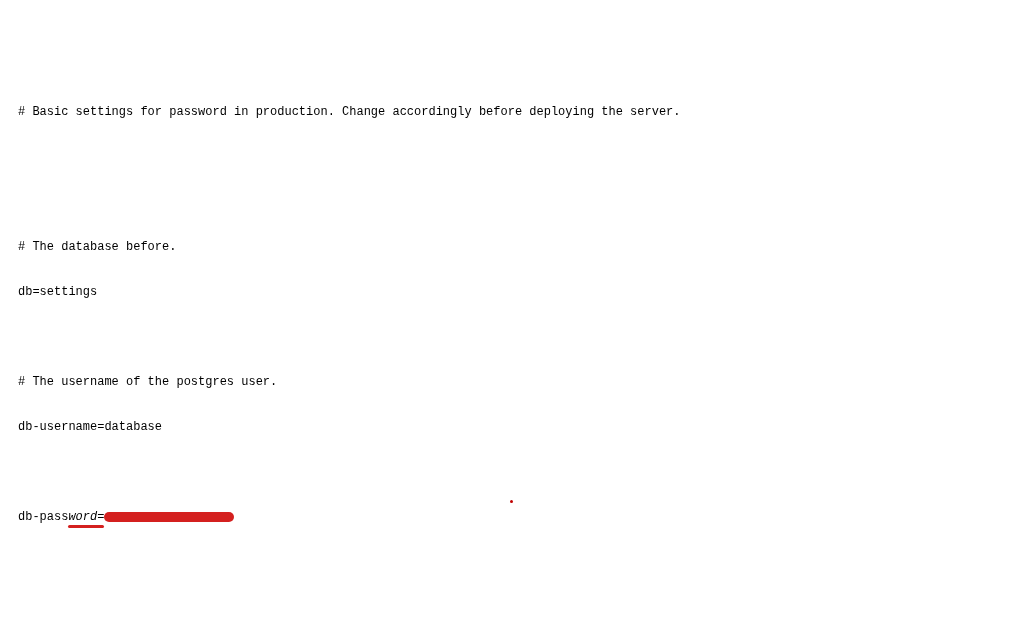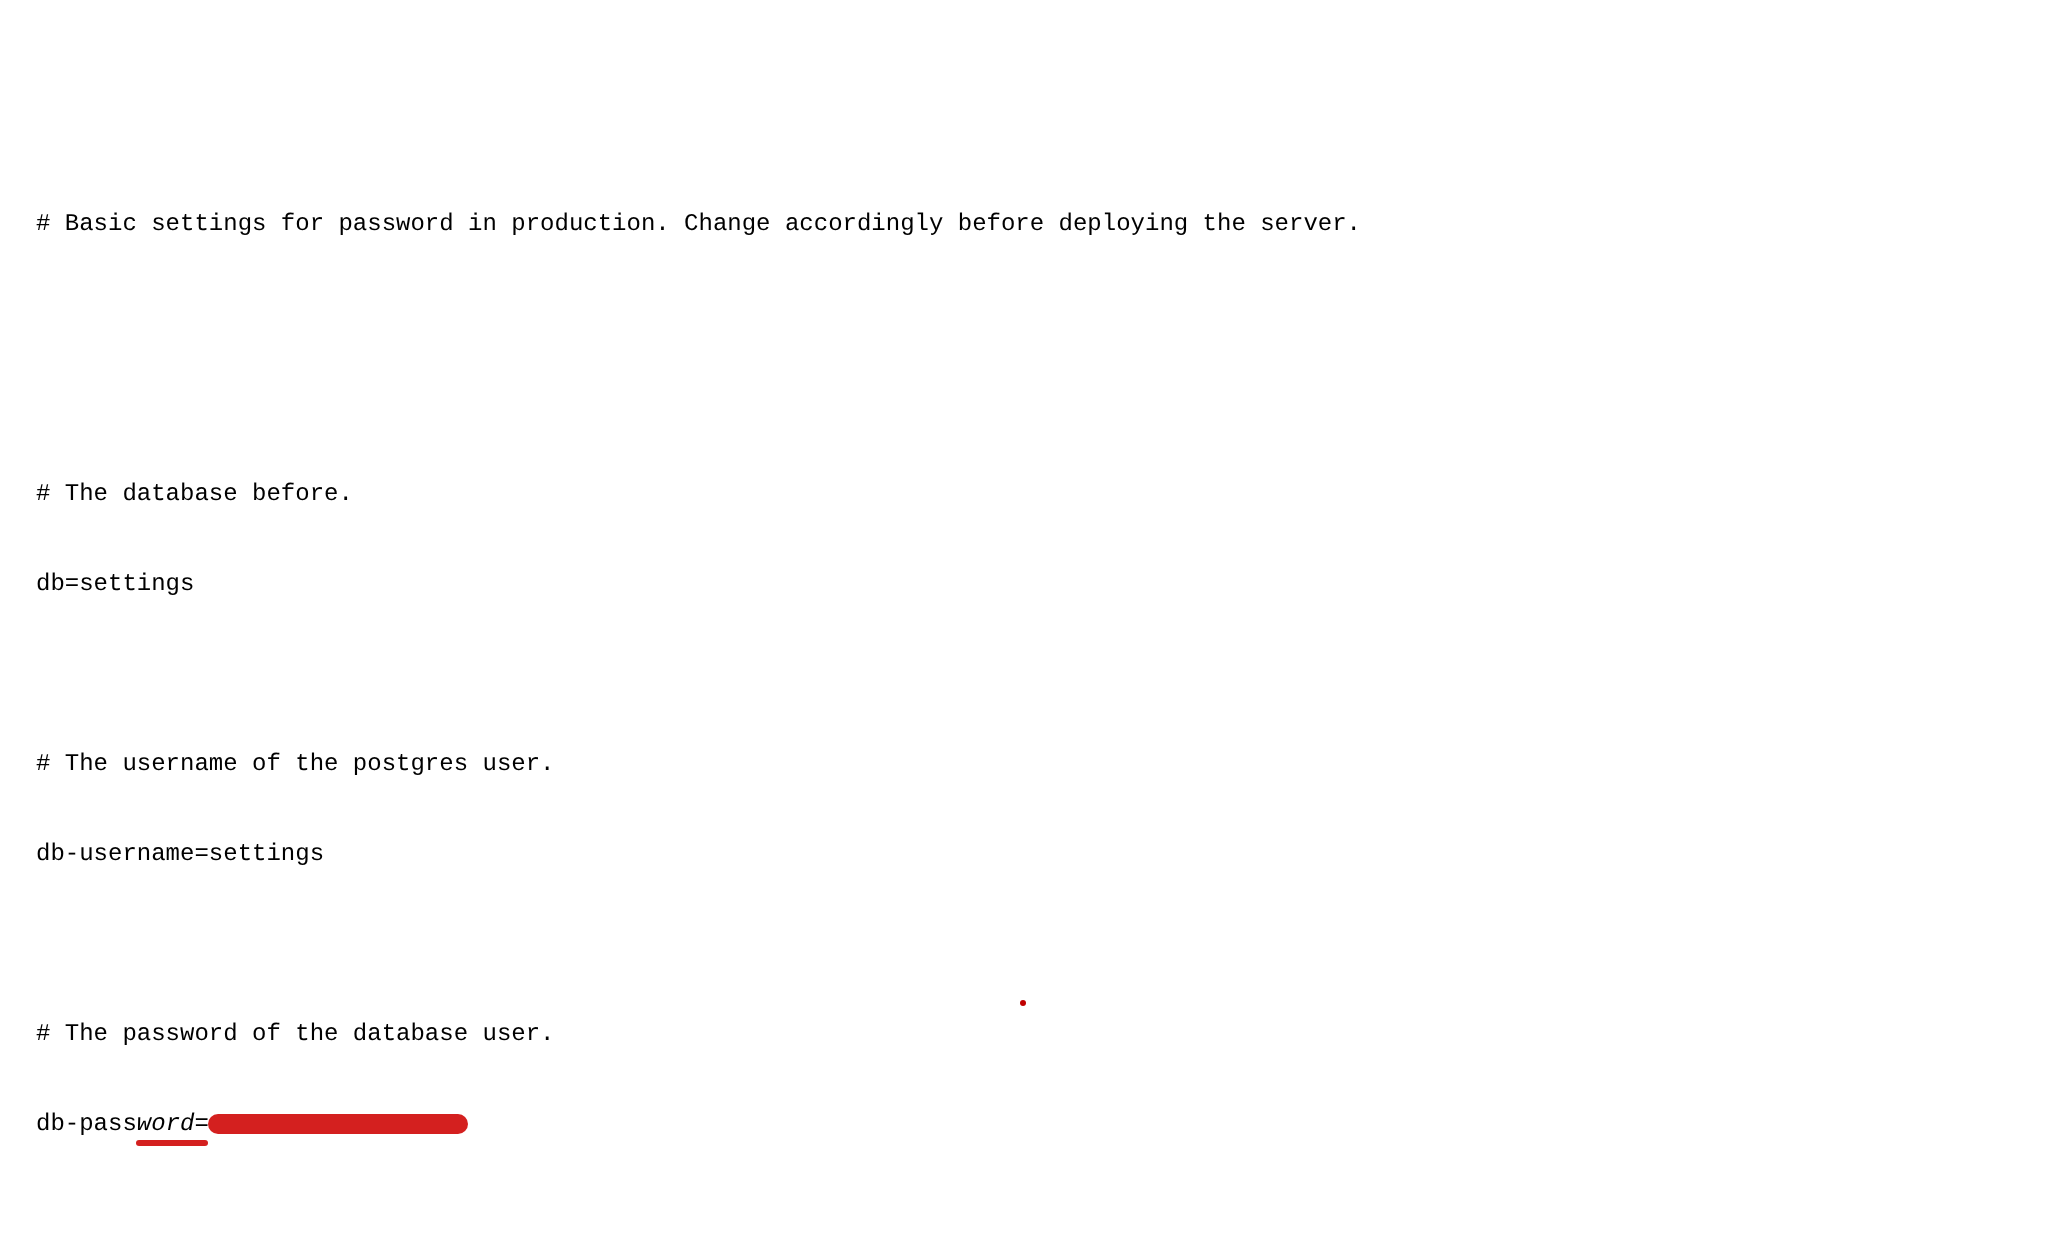--- a/index.html
+++ b/index.html
@@ -63,23 +63,22 @@
 
 
 <div class="editor">
   <div class="line"># Basic settings for password in production. Change accordingly before deploying the server.</div>
   <div class="line"></div>
   <div class="line"></div>
   <div class="line"># The database before.</div>
   <div class="line">db=settings</div>
   <div class="line"></div>
   <div class="line"># The username of the postgres user.</div>
-  <div class="line">db-username=settings</div>
+  <div class="line">db-username=database</div>
   <div class="line"></div>
-  <div class="line"># The password of the database user.</div>
   <div class="line"><span>db-pass</span><span class="red-under">word=</span><span class="redact"></span></div>
   
   
   
   
   
   
   
   
   

